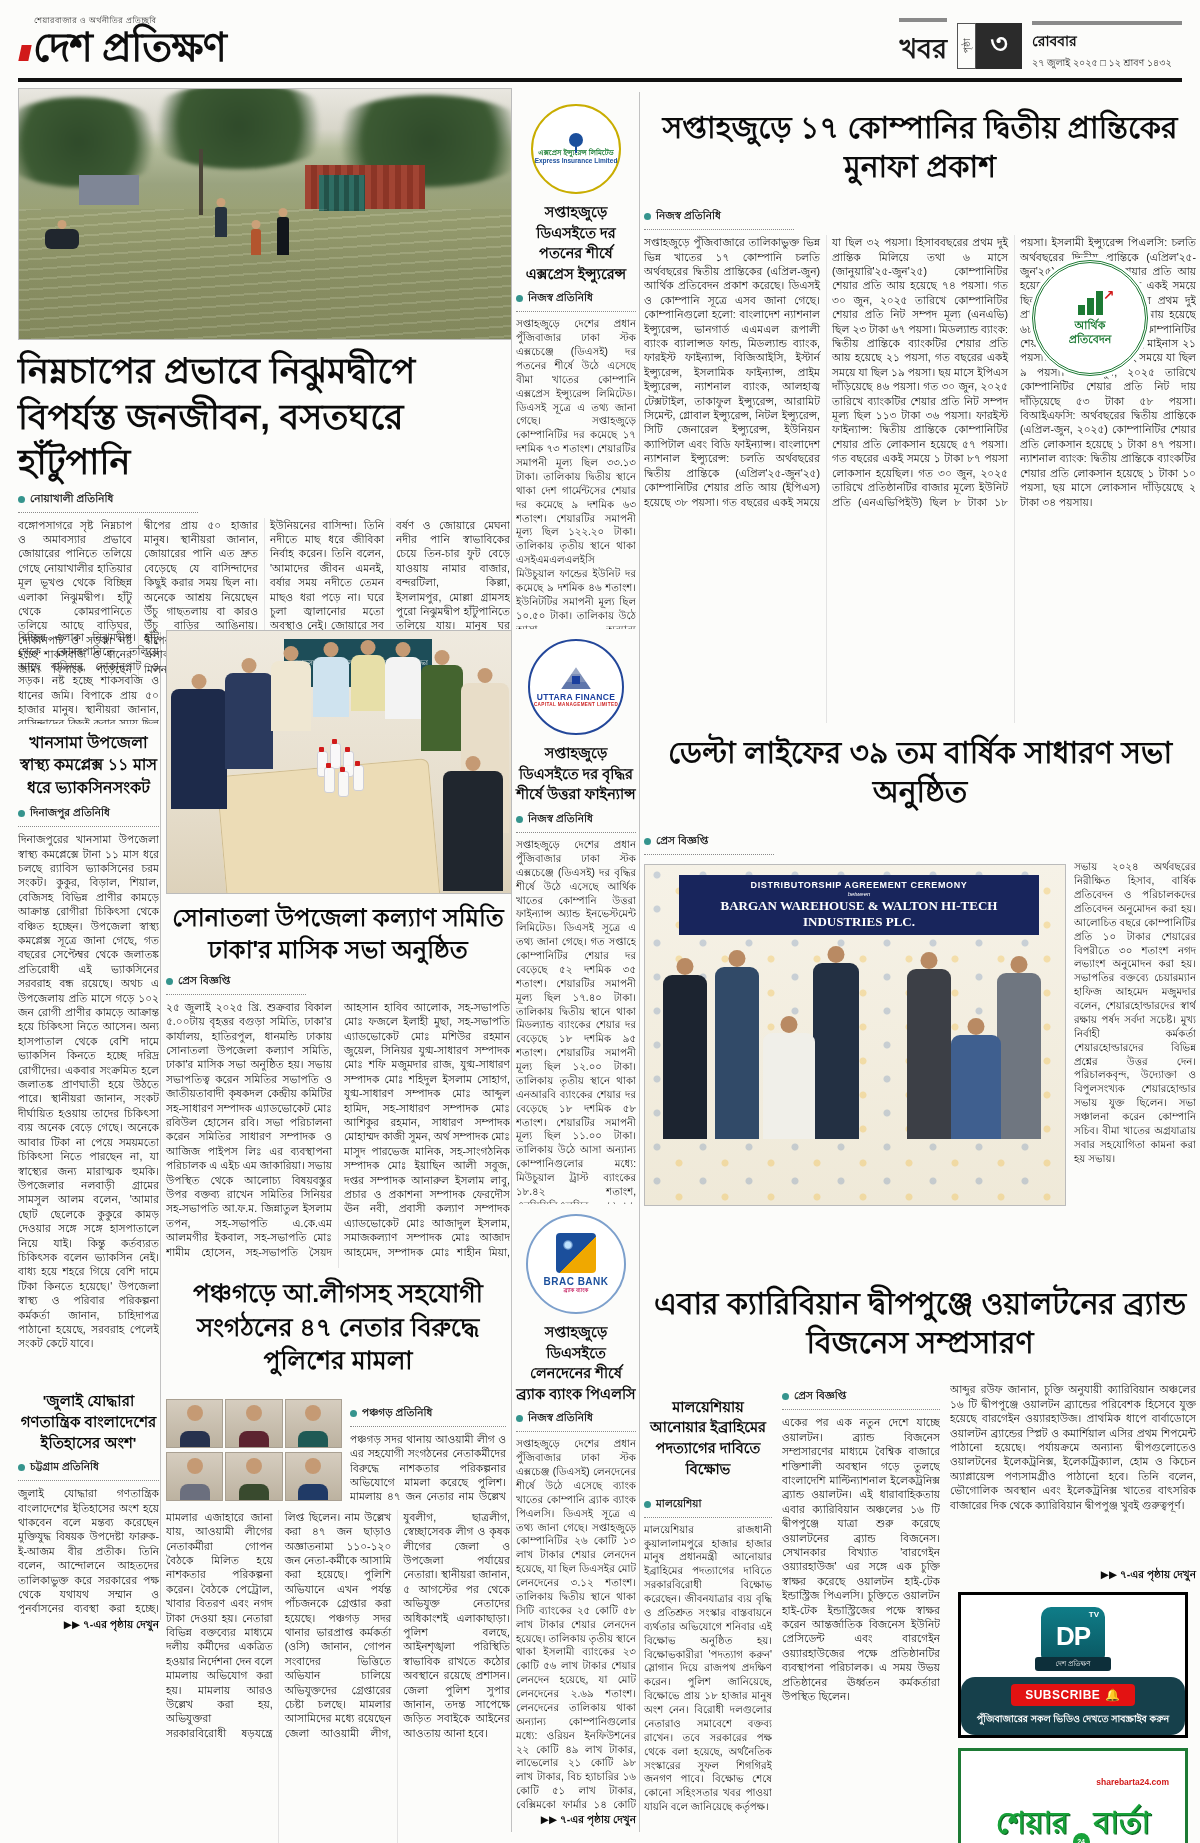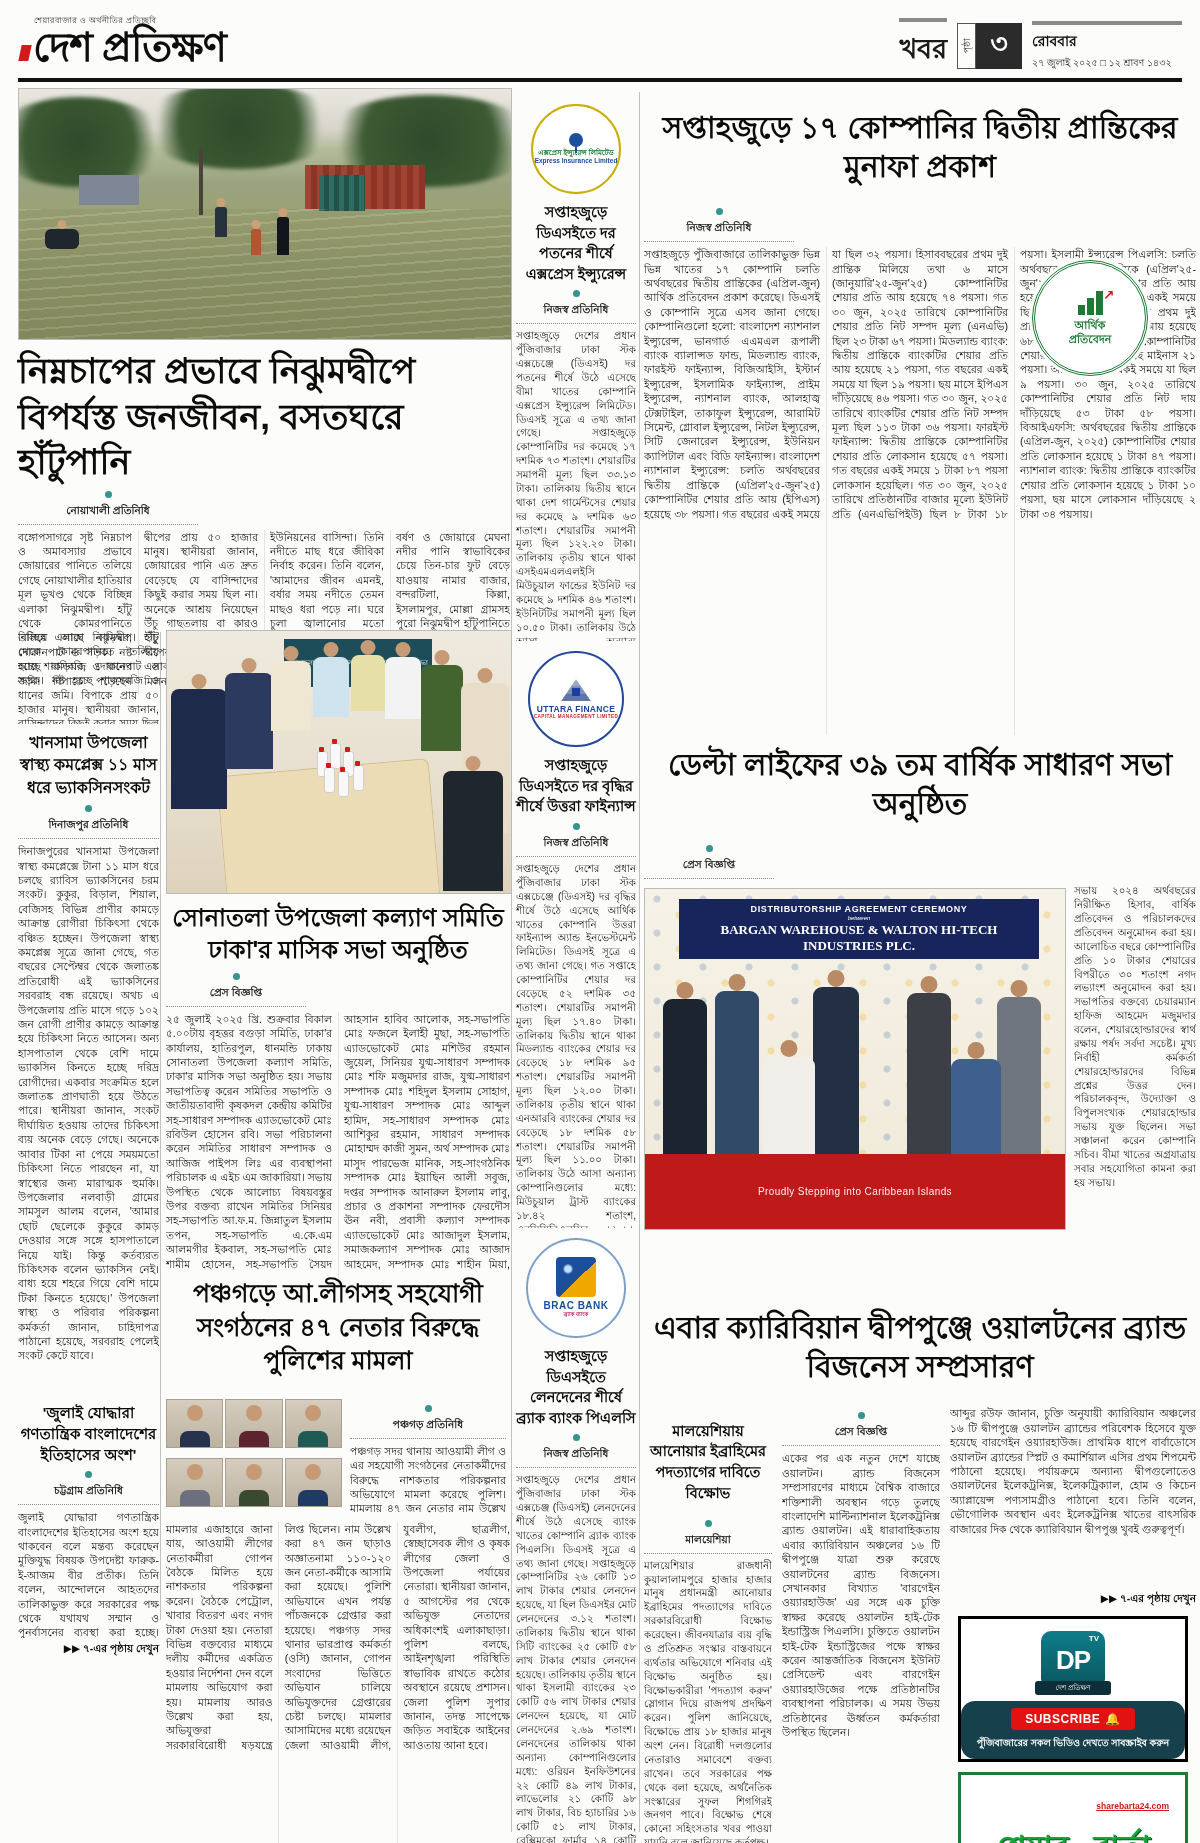--- a/index.html
+++ b/index.html
@@ -24,21 +24,21 @@
   .dayname{font-size:14px;font-weight:bold;color:#111;}
   .dateline{font-size:9.5px;color:#222;margin-top:2px;}
   .mast-rule{position:absolute;left:18px;right:18px;top:78px;height:4px;background:#111;}
   
   .h-xl{font-size:35px;font-weight:900;line-height:1.3;text-align:left;color:#0b0b0b;}
   .h-lg{font-size:30px;font-weight:900;line-height:1.3;text-align:center;color:#0b0b0b;}
   .h-md{font-size:24px;font-weight:900;line-height:1.35;text-align:center;color:#0b0b0b;}
   .h-sm{font-size:16px;font-weight:900;line-height:1.4;text-align:center;color:#0b0b0b;}
   .h-n{font-size:14.5px;font-weight:900;line-height:1.42;text-align:center;color:#0b0b0b;}
   .by{display:flex;align-items:center;gap:5px;font-size:10.5px;font-weight:bold;color:#222;
-      border-bottom:1px dotted #8a8a8a;padding:2px 0 4px 0;margin:4px 0 5px 0;flex-direction:column;}
+      border-bottom:1px dotted #8a8a8a;padding:2px 0 4px 0;margin:4px 0 5px 0;}
   .by .dot{width:7px;height:7px;border-radius:50%;background:#35948d;flex:none;}
   .bd{font-size:10.6px;line-height:1.36;text-align:justify;color:#161616;overflow:hidden;}
   .c2{column-count:2;column-gap:12px;column-rule:1px solid #e3e3e3;}
   .c3{column-count:3;column-gap:12px;column-rule:1px solid #e3e3e3;}
   .c4{column-count:4;column-gap:12px;column-rule:1px solid #e3e3e3;}
   .jump{font-size:10.5px;font-weight:bold;text-align:right;color:#0b0b0b;margin-top:3px;}
   .vline{position:absolute;width:1px;background:#c2c2c2;}
   
   .flood-photo{position:relative;width:492px;height:250px;overflow:hidden;border:1px solid #bbb;
     background:linear-gradient(180deg,#e9e7e0 0%,#d8d6ca 16%,#b3bb9b 24%,#9aa37f 38%,#9ba172 52%,#8f9568 72%,#878d60 100%);}
@@ -126,21 +126,21 @@
   .dptv-dp{color:#fff;font-size:26px;font-weight:900;letter-spacing:-1px;}
   .dptv-tv{position:absolute;right:6px;top:3px;color:#fff;font-size:8px;font-weight:900;}
   .dptv-rib{position:absolute;bottom:-6px;left:-6px;right:-6px;background:#0d2f3a;color:#fff;
     font-size:7px;text-align:center;border-radius:3px;padding:1px 0;}
   .dptv-band{background:#16404b;padding:7px 6px 8px 6px;text-align:center;border-radius:14px;}
   .sub-btn{display:inline-flex;align-items:center;gap:5px;background:#e31212;color:#fff;
     font-size:12px;font-weight:900;border-radius:4px;padding:4px 14px;letter-spacing:.5px;}
   .dptv-cta{color:#fff;font-size:9.5px;font-weight:900;margin-top:6px;}
   .sbarta{border:3px solid #1d7a34;background:#fff;width:224px;height:146px;position:relative;
     display:flex;align-items:center;justify-content:center;}
-  .sb-url{position:absolute;right:16px;top:26px;color:#d11a1a;font-size:8.5px;font-weight:900;text-decoration:underline;}
+  .sb-url{position:absolute;right:16px;top:26px;color:#d11a1a;font-size:8.5px;font-weight:900;}
   .sb-main{font-size:30px;font-weight:900;color:#18a23a;text-shadow:1px 1px 0 #0c5e20;display:flex;align-items:center;gap:4px;}
   .sb-badge{width:17px;height:17px;border-radius:50%;background:#18a23a;color:#fff;font-size:7px;
     font-weight:bold;display:flex;align-items:center;justify-content:center;text-shadow:none;align-self:flex-end;}
 </style>
 </head>
 <body>
 
 <header id="masthead" class="abs">
   <div class="brand-wrap">
     <div class="brand-tag">শেয়ারবাজার ও অর্থনীতির প্রতিচ্ছবি</div>
@@ -328,23 +328,20 @@
           <div class="l2">between</div>
           <div class="l3">BARGAN WAREHOUSE &amp; WALTON HI-TECH INDUSTRIES PLC.</div>
         </div>
         <div class="wperson" style="left:18px;top:110px;width:44px;height:164px;background:#1c2430;"></div>
         <div class="wperson" style="left:70px;top:102px;width:44px;height:172px;background:#314a68;"></div>
         <div class="wperson" style="left:168px;top:98px;width:46px;height:176px;background:#233043;"></div>
         <div class="wperson" style="left:262px;top:104px;width:44px;height:170px;background:#3c3f46;"></div>
         <div class="wperson" style="left:352px;top:108px;width:44px;height:166px;background:#6f7680;"></div>
         <div class="wperson" style="left:118px;top:168px;width:52px;height:106px;background:#f0efe9;"></div>
         <div class="wperson" style="left:306px;top:170px;width:50px;height:104px;background:#3f5f8f;"></div>
-        <div class="w-table">
-          <span class="w-caption">Proudly Stepping into Caribbean Islands</span>
-        </div>
       </div>
     </div>
     <div class="bd" style="width:122px;height:414px;font-size:10.2px;">সভায় ২০২৪ অর্থবছরের নিরীক্ষিত হিসাব, বার্ষিক প্রতিবেদন ও পরিচালকদের প্রতিবেদন অনুমোদন করা হয়। আলোচিত বছরে কোম্পানিটির প্রতি ১০ টাকার শেয়ারের বিপরীতে ৩০ শতাংশ নগদ লভ্যাংশ অনুমোদন করা হয়। সভাপতির বক্তব্যে চেয়ারম্যান হাফিজ আহমেদ মজুমদার বলেন, শেয়ারহোল্ডারদের স্বার্থ রক্ষায় পর্ষদ সর্বদা সচেষ্ট। মুখ্য নির্বাহী কর্মকর্তা শেয়ারহোল্ডারদের বিভিন্ন প্রশ্নের উত্তর দেন। পরিচালকবৃন্দ, উদ্যোক্তা ও বিপুলসংখ্যক শেয়ারহোল্ডার সভায় যুক্ত ছিলেন। সভা সঞ্চালনা করেন কোম্পানি সচিব। বীমা খাতের অগ্রযাত্রায় সবার সহযোগিতা কামনা করা হয় সভায়।</div>
   </div>
 
   <h1 class="h-lg" style="margin-top:10px;">এবার ক্যারিবিয়ান দ্বীপপুঞ্জে ওয়ালটনের ব্র্যান্ড বিজনেস সম্প্রসারণ</h1>
 
   <div style="display:flex;gap:10px;margin-top:4px;">
 
     <div style="width:128px;">

